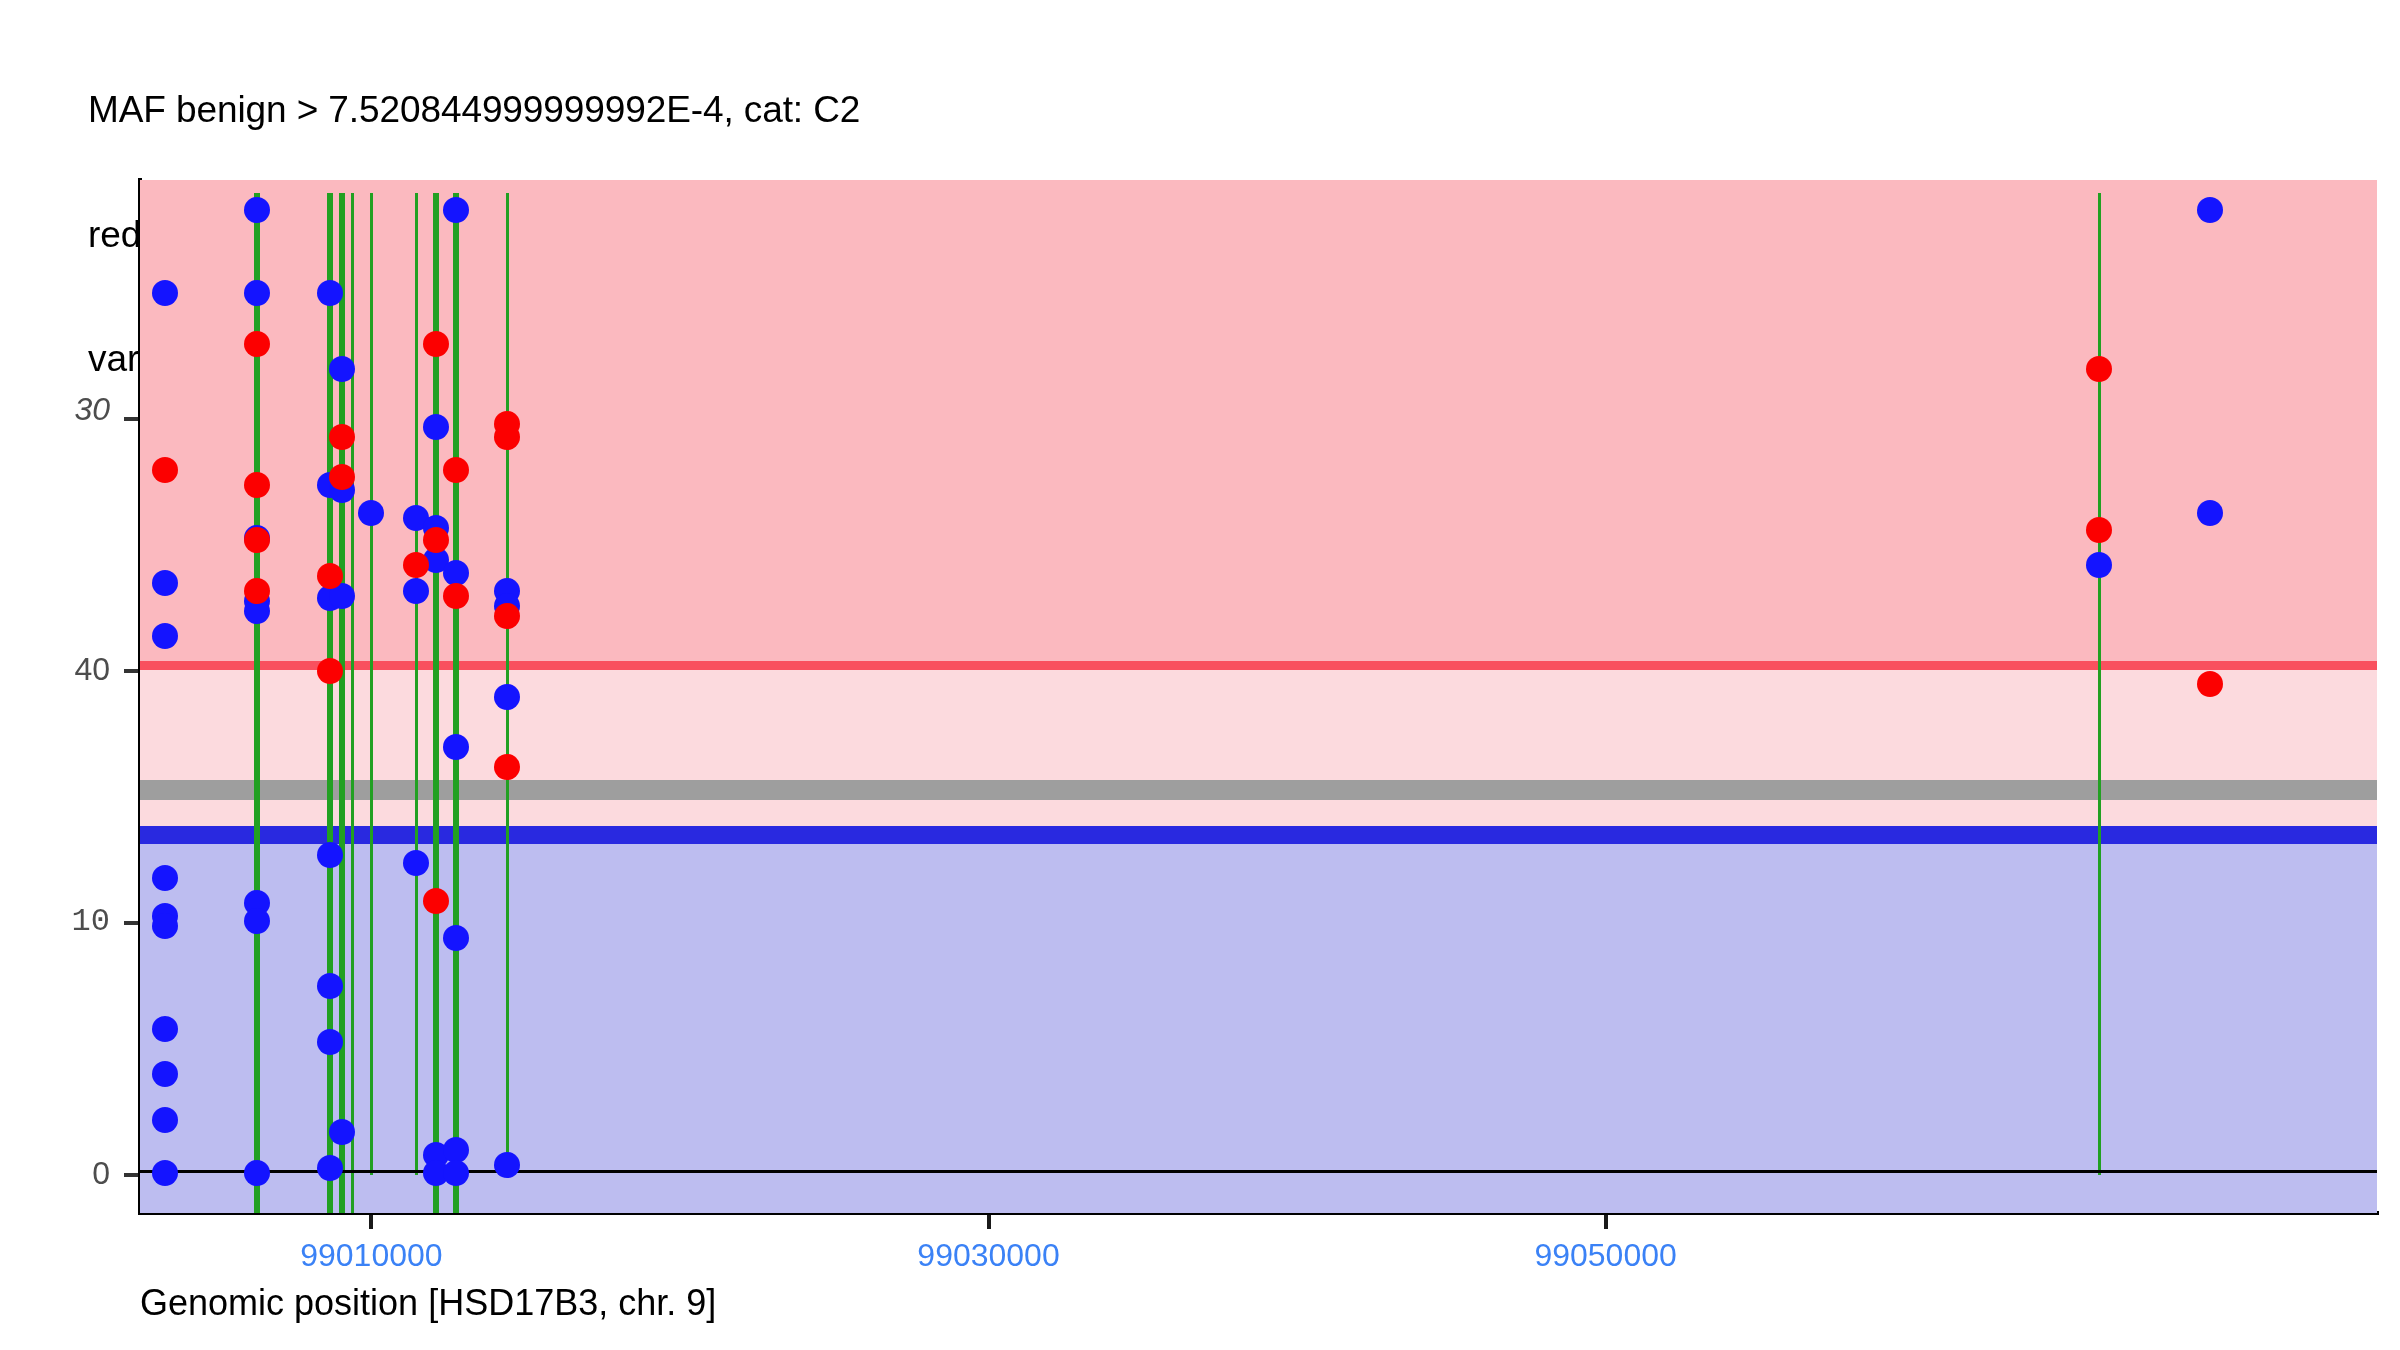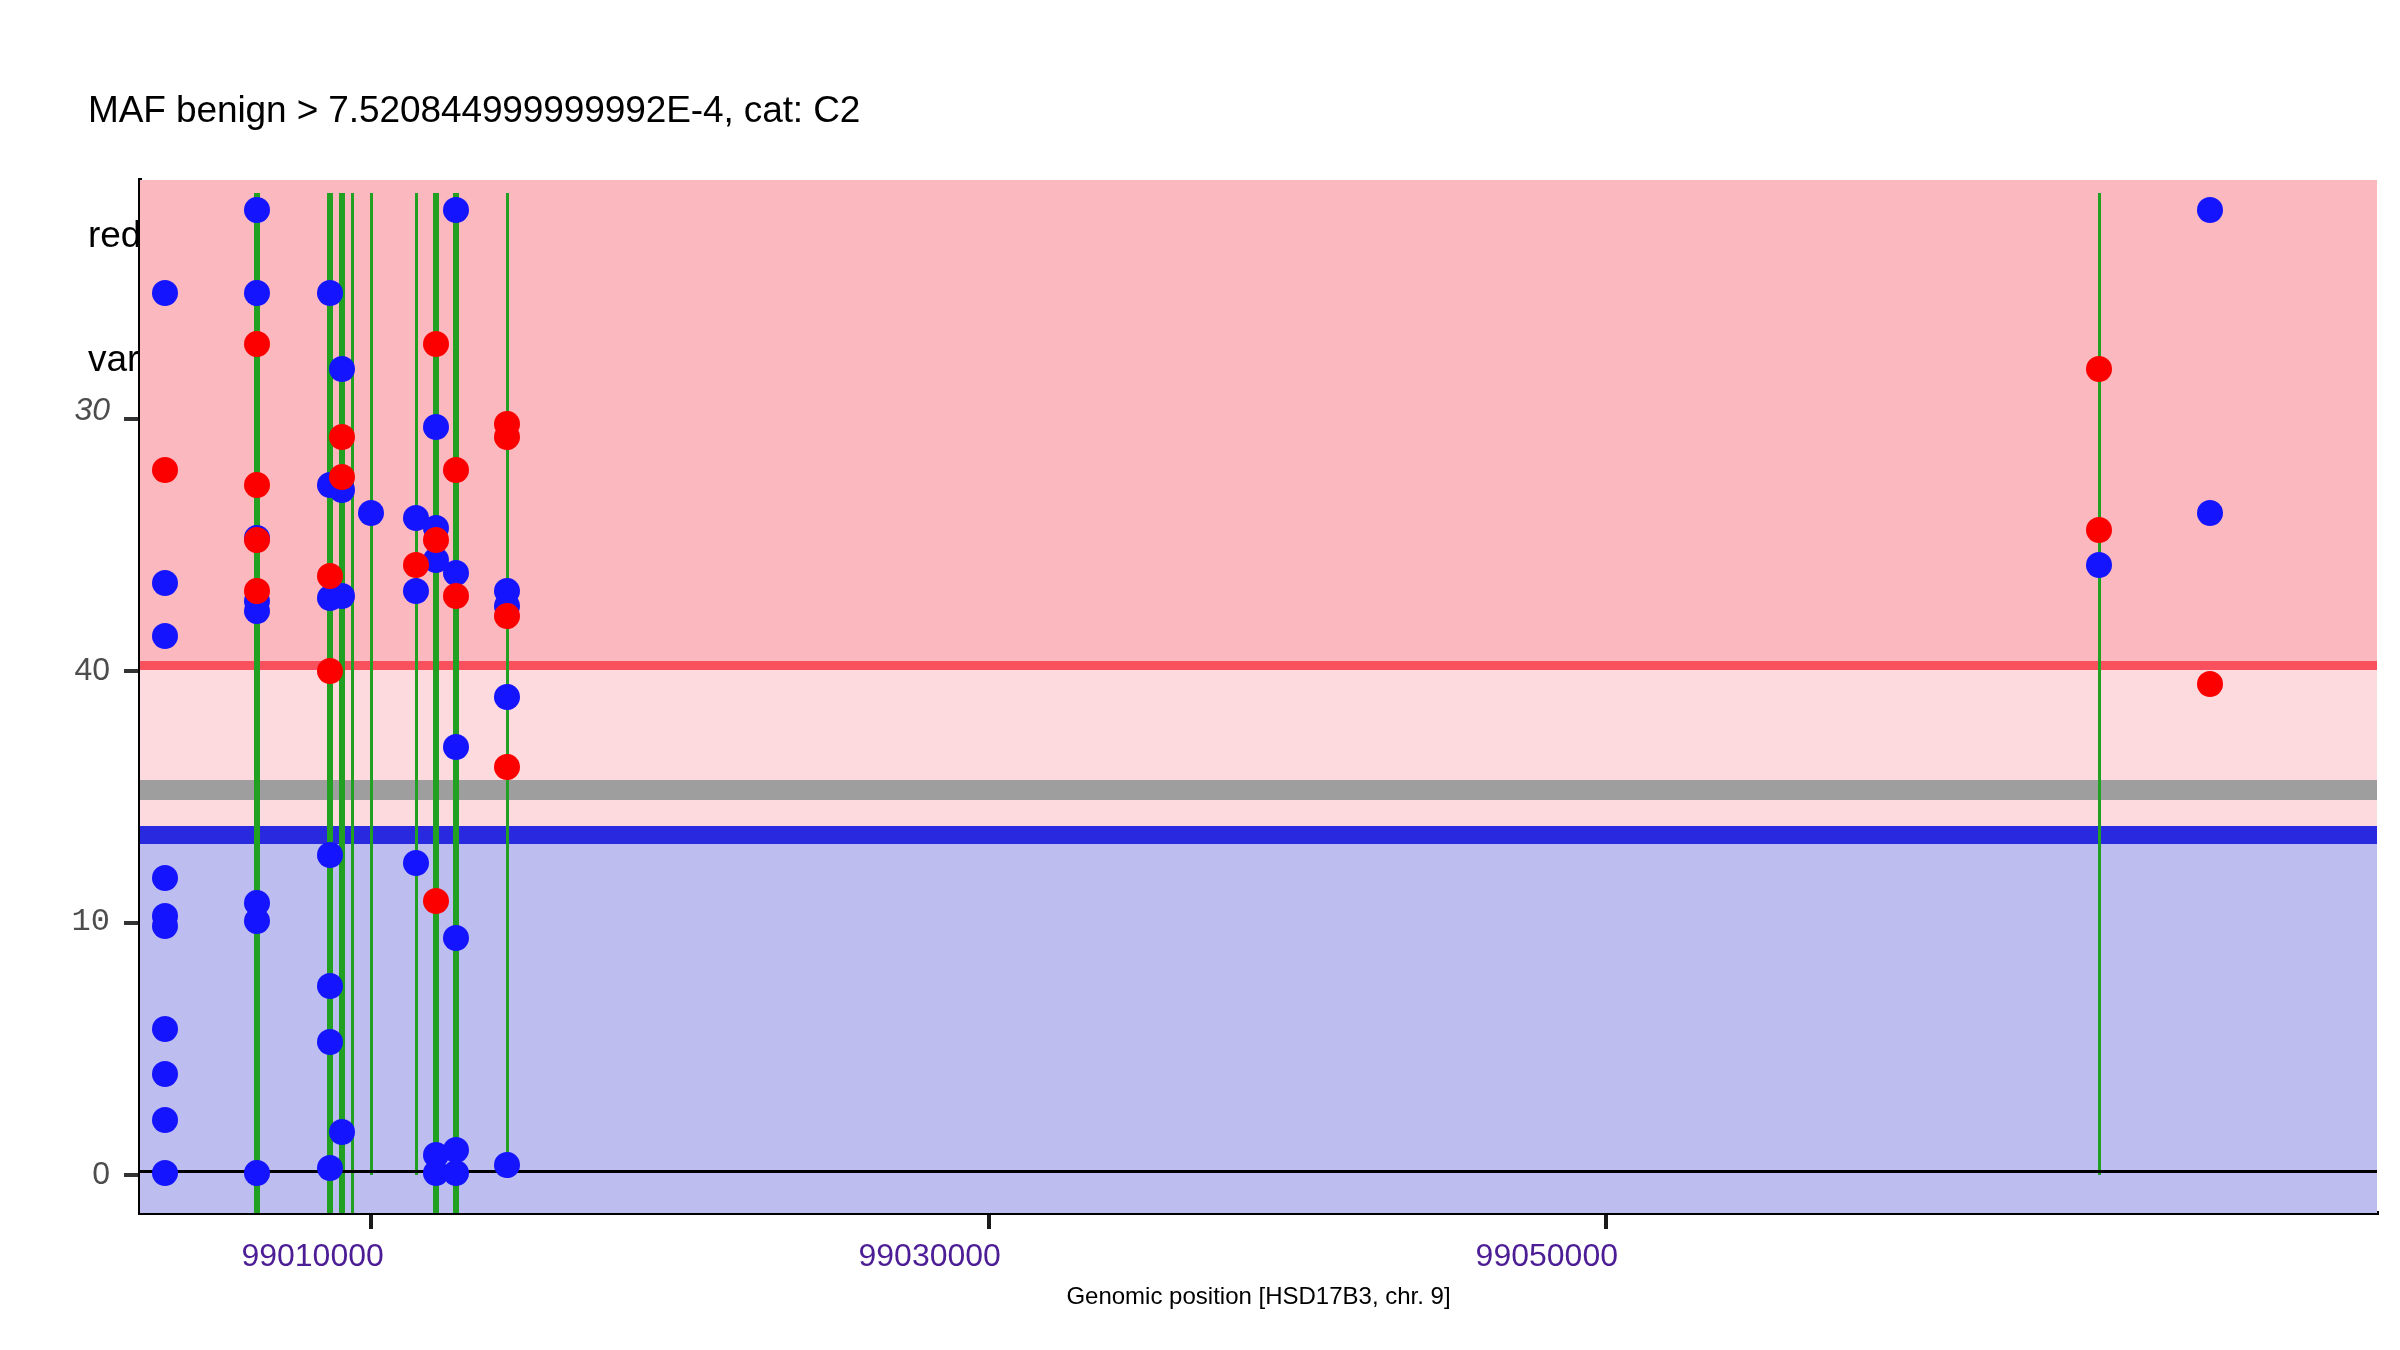--- a/index.html
+++ b/index.html
@@ -31,32 +31,32 @@
   #yaxis-line{position:absolute;left:138px;top:178px;width:4px;height:1037px;background:#000000;}
   #xaxis-line{position:absolute;left:138px;top:1211px;width:2241px;height:4px;background:#000000;}
   #zero-line{position:absolute;left:140px;top:1170px;width:2237px;height:3px;background:#000000;}
 
   
   .band{position:absolute;left:0;}
   
   .ytick{position:absolute;width:14px;height:4px;background:#333333;}
   .ylabel{position:absolute;font-size:32px;color:#4d4d4d;text-align:right;width:80px;}
   .xtick{position:absolute;width:4px;height:14px;background:#1a1a1a;}
-  .xlabel{position:absolute;font-size:32px;color:#4c1d95;text-align:left;width:260px;}
+  .xlabel{position:absolute;font-size:32px;color:#3b82f6;text-align:center;width:260px;}
 
   
   #ylab{
     position:absolute;left:-566px;top:480px;
     width:1100px;text-align:center;
     font-size:36px;color:#000000;
     transform:rotate(-90deg);
   }
   #xlab{
     position:absolute;left:140px;top:1282px;width:2237px;
-    text-align:center;font-size:24px;color:#000000;
+    font-size:36px;color:#000000;
   }
 
   
   .exon{position:absolute;background:#22a022;}
 
   
   .pt{position:absolute;border-radius:50%;}
   .pt.red{background:#fc0000;}
   .pt.blue{background:#1414ff;}
 </style>

